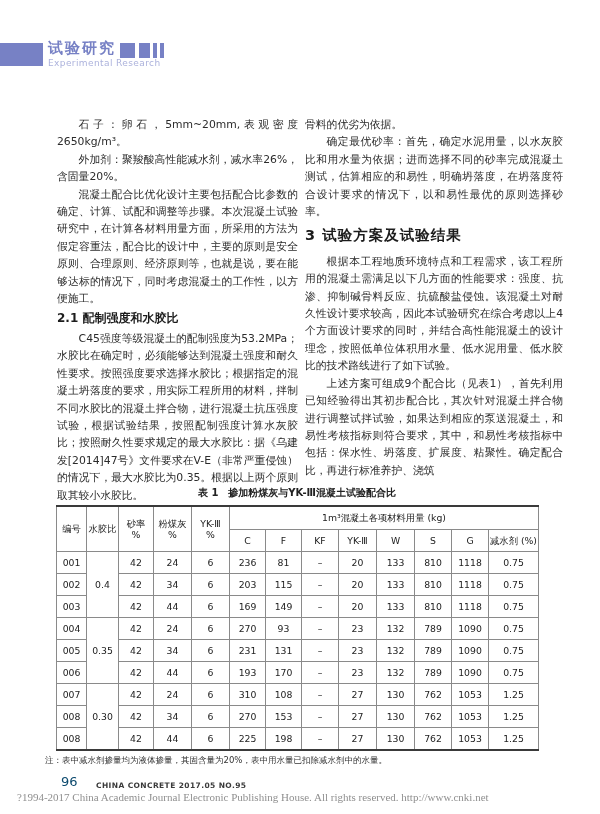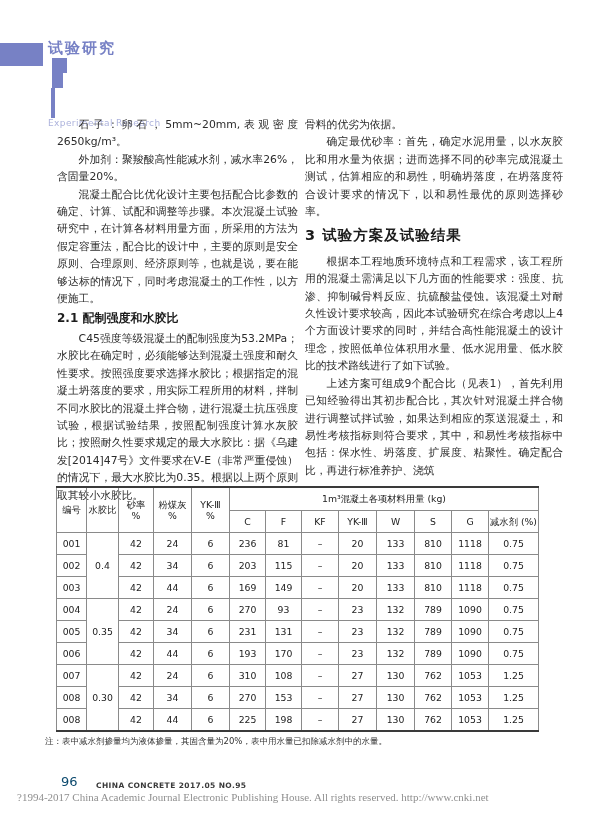--- a/index.html
+++ b/index.html
@@ -3,21 +3,21 @@
 <meta charset="utf-8">
 <style>
   html,body{margin:0;padding:0;background:#e8e8e8;}
   .page{position:relative;width:600px;height:814px;background:#ffffff;overflow:hidden;
         font-family:"DejaVu Sans","Liberation Sans",sans-serif;}
 
   
   .hdr{position:absolute;left:0;top:42px;height:30px;width:240px;}
   .hdr-block{position:absolute;left:0;top:1px;width:43px;height:23px;background:#7781c5;}
   .hdr-text{position:absolute;left:48px;top:-3px;}
-  .hdr-row{display:flex;align-items:flex-start;flex-direction:column;}
+  .hdr-row{display:flex;align-items:flex-end;}
   .hdr-cn{font-size:15px;font-weight:600;color:#7781c5;letter-spacing:2px;}
   .hdr-sq,.hdr-bar{display:inline-block;background:#7781c5;margin-left:4px;}
   .sq1{width:15px;height:15px;}
   .sq2{width:11px;height:15px;}
   .bar{width:4px;height:15px;margin-left:3px;}
   .hdr-en{font-size:9px;color:#acb2dc;letter-spacing:0.4px;margin-top:0px;}
 
   
   .col{position:absolute;top:116px;height:384px;overflow:hidden;text-align:justify;
        font-size:10.8px;line-height:17.4px;color:#2b2b2b;}
@@ -79,20 +79,21 @@
     </div>
   <div class="col col-right" id="col-right">
       <p>骨料的优劣为依据。</p>
       <p class="indent">确定最优砂率：首先，确定水泥用量，以水灰胶比和用水量为依据；进而选择不同的砂率完成混凝土测试，估算相应的和易性，明确坍落度，在坍落度符合设计要求的情况下，以和易性最优的原则选择砂率。</p>
       <h2>3 试验方案及试验结果</h2>
       <p class="indent">根据本工程地质环境特点和工程需求，该工程所用的混凝土需满足以下几方面的性能要求：强度、抗渗、抑制碱骨料反应、抗硫酸盐侵蚀。该混凝土对耐久性设计要求较高，因此本试验研究在综合考虑以上4个方面设计要求的同时，并结合高性能混凝土的设计理念，按照低单位体积用水量、低水泥用量、低水胶比的技术路线进行了如下试验。</p>
       <p class="indent">上述方案可组成9个配合比（见表1），首先利用已知经验得出其初步配合比，其次针对混凝土拌合物进行调整试拌试验，如果达到相应的泵送混凝土，和易性考核指标则符合要求，其中，和易性考核指标中包括：保水性、坍落度、扩展度、粘聚性。确定配合比，再进行标准养护、浇筑</p>
     </div>
 
   <div class="table-wrap">
+    <div class="tbl-caption">表 1　掺加粉煤灰与YK-Ⅲ混凝土试验配合比</div>
     <table id="mix-table">
         <colgroup>
           <col style="width: 30px;">
           <col style="width: 32px;">
           <col style="width: 35px;">
           <col style="width: 38px;">
           <col style="width: 38px;">
           <col style="width: 36px;">
           <col style="width: 36px;">
           <col style="width: 37px;">

